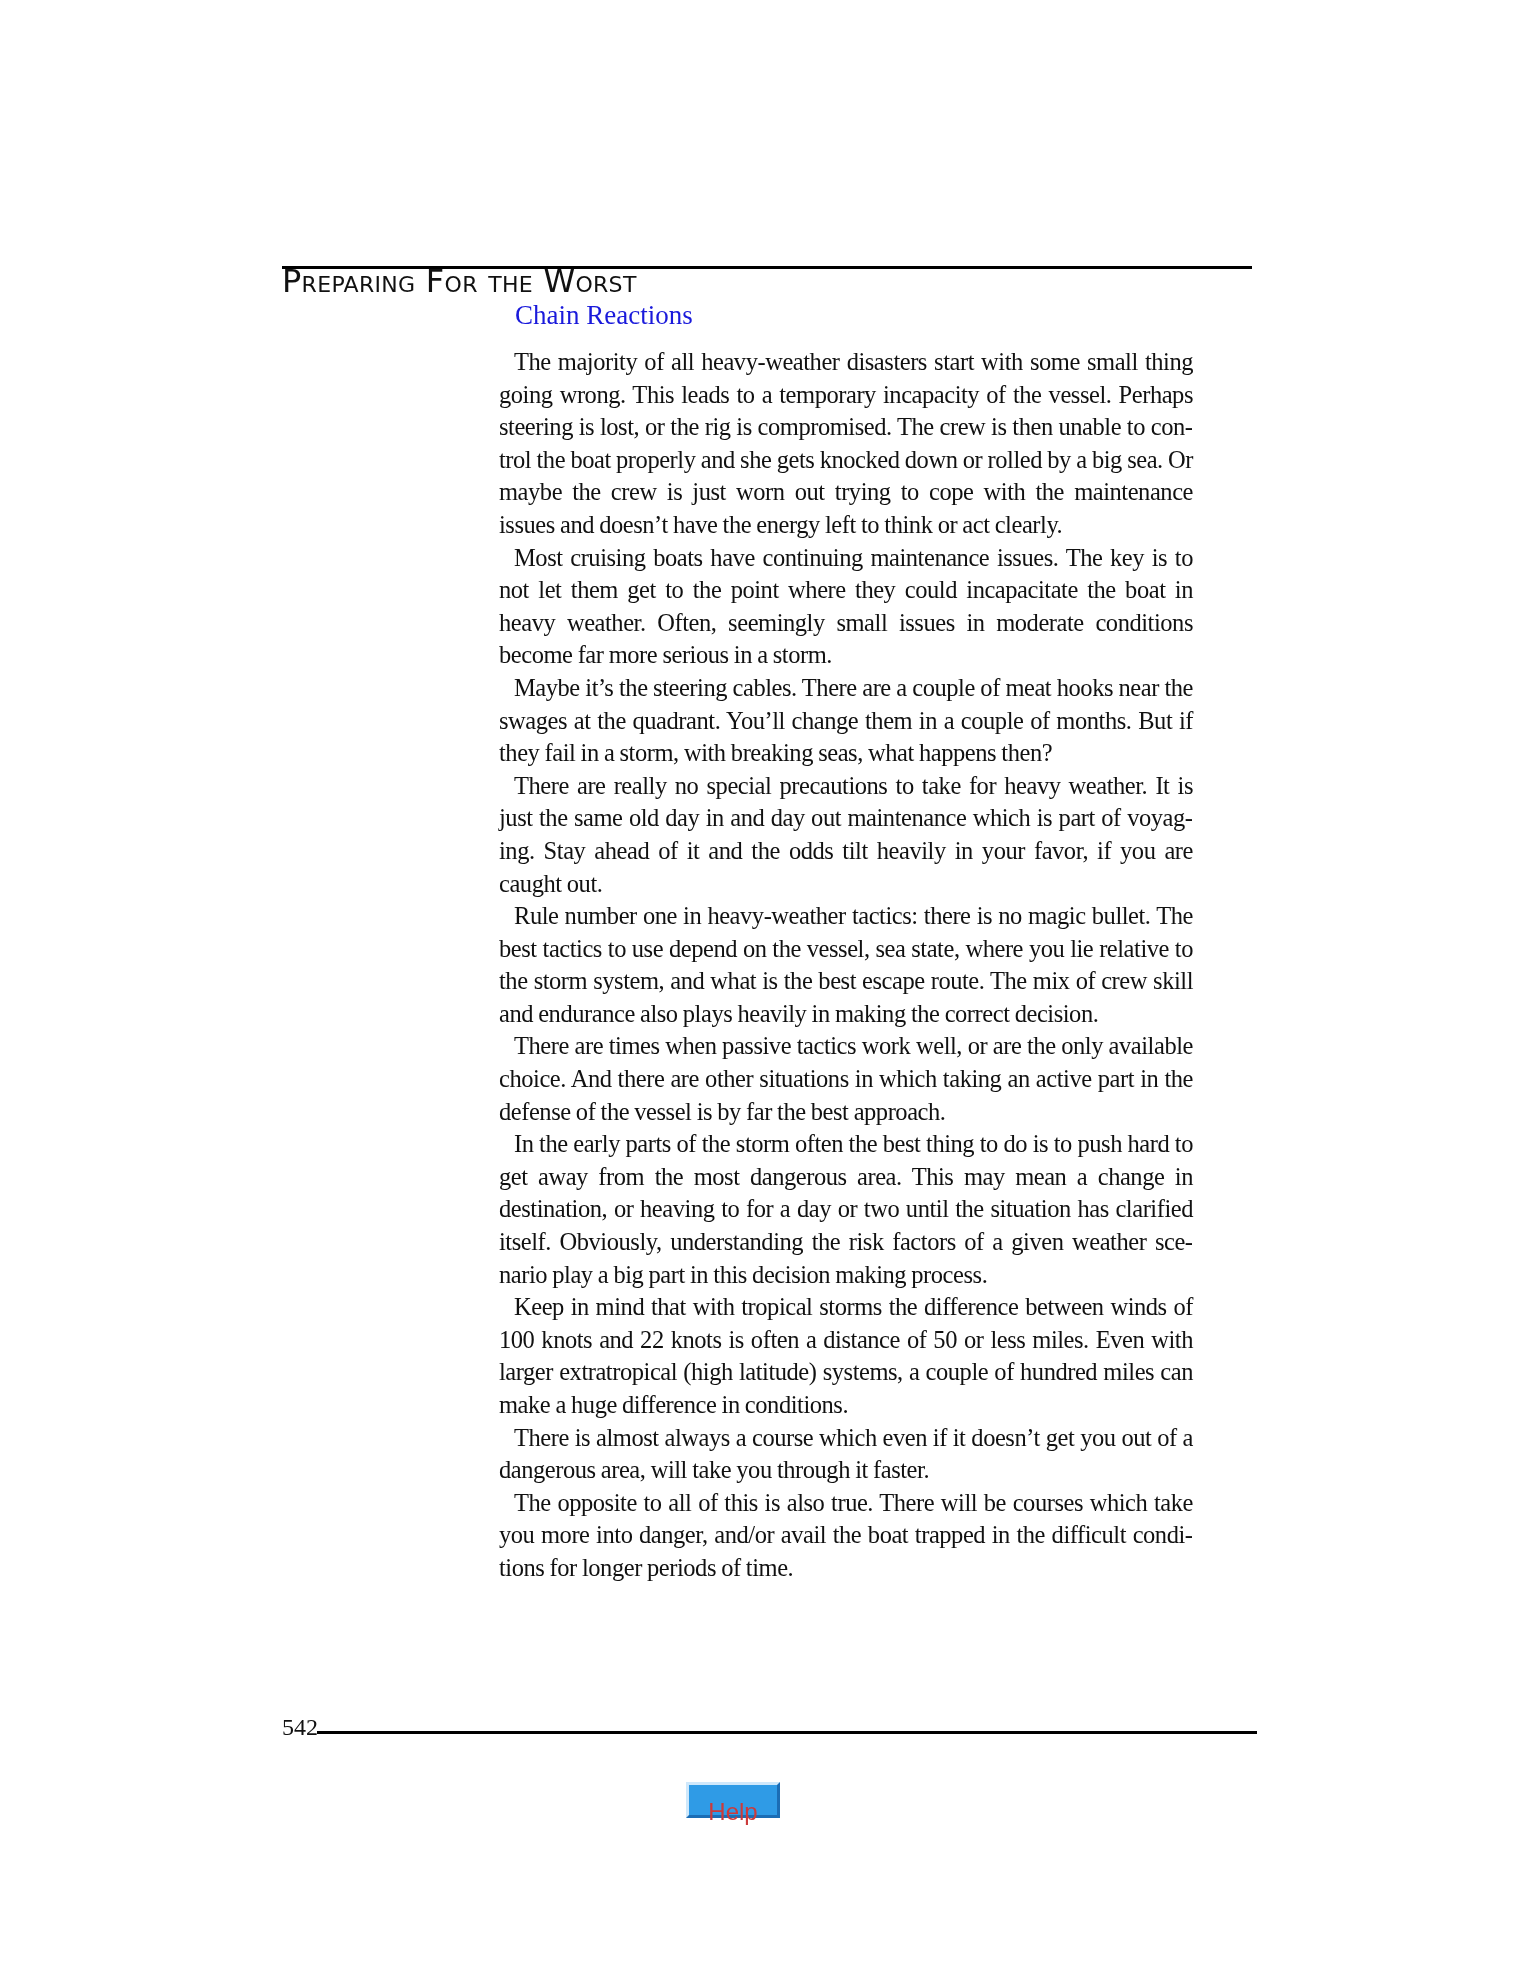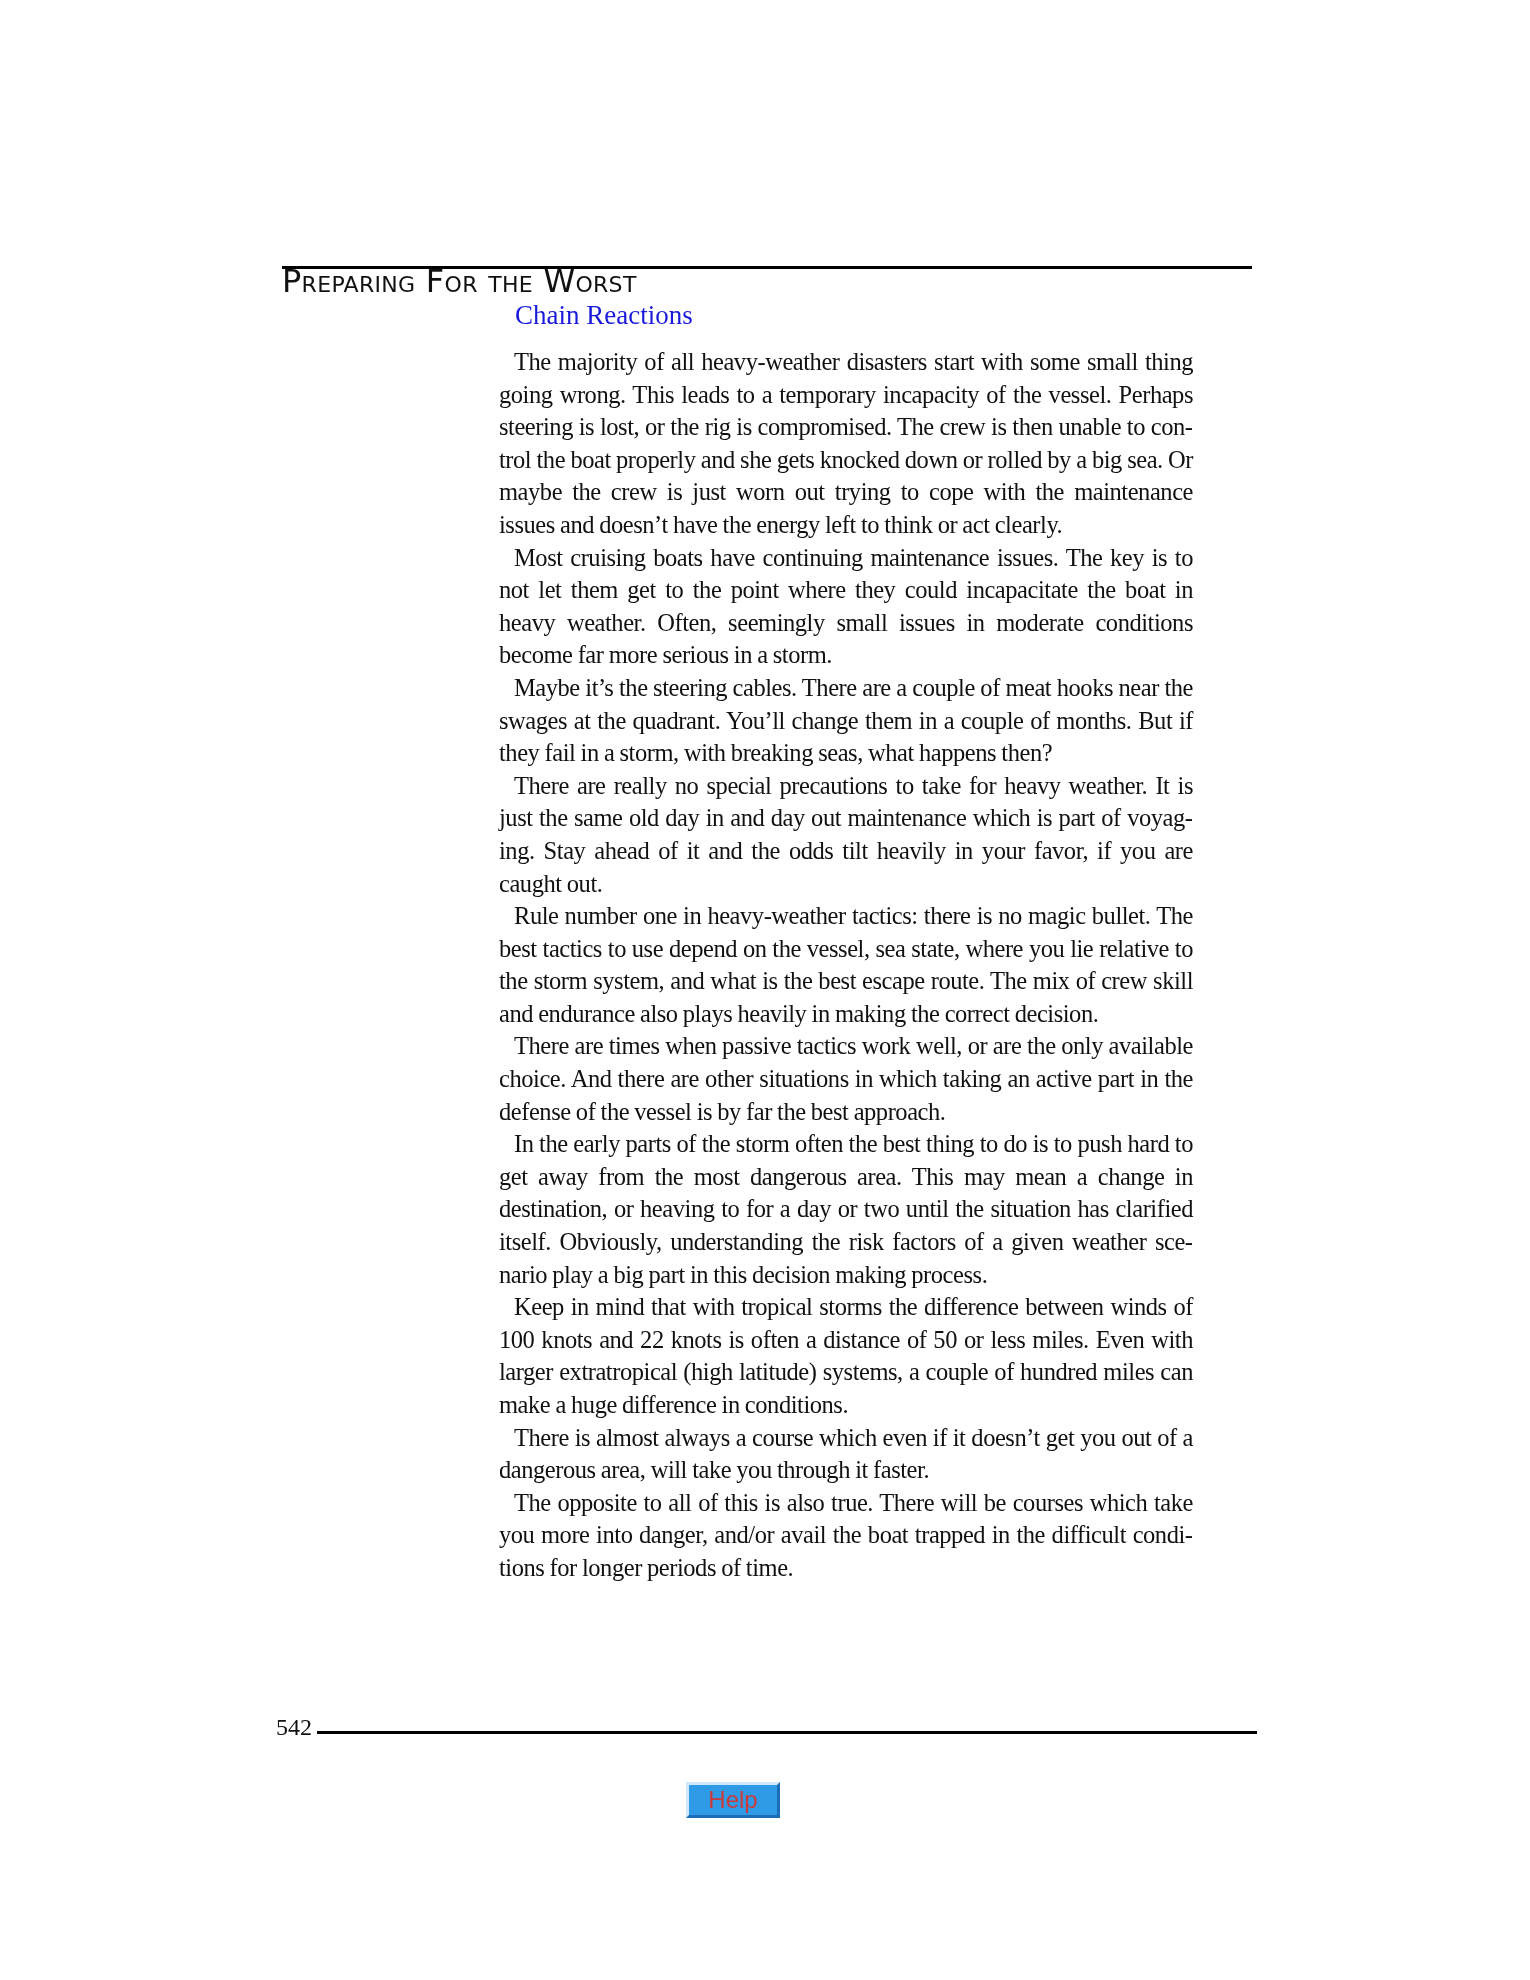--- a/index.html
+++ b/index.html
@@ -58,21 +58,21 @@
       font-size: 24.5px;
       line-height: 32.6px;
       text-align: justify;
       text-indent: 15px;
       letter-spacing: -0.45px;
       word-spacing: -0.5px;
       hyphens: manual;
     }
     .folio {
       position: absolute;
-      left: 276px;
+      left: 282px;
       top: 1714px;
       font-family: "Liberation Serif", serif;
       font-size: 24px;
       line-height: 26px;
       color: #111111;
     }
     .foot-rule {
       position: absolute;
       left: 317px;
       top: 1731px;
@@ -91,21 +91,21 @@
       border-top: 3px solid #cfe8fb;
       border-left: 3px solid #cfe8fb;
       border-right: 3px solid #1b6db5;
       border-bottom: 3px solid #1b6db5;
       color: #cc3a3a;
       font-family: "Liberation Sans", sans-serif;
       font-size: 24px;
       line-height: 30px;
       text-align: center;
       cursor: pointer;
-      padding: 0;
+      padding: 12px;
     }
   </style>
 </head>
 <body>
 
 <div class="running-head">Preparing For the Worst</div>
 <div class="head-rule"></div>
 
 <div class="column">
   <h2 class="section-heading">Chain Reactions</h2>

